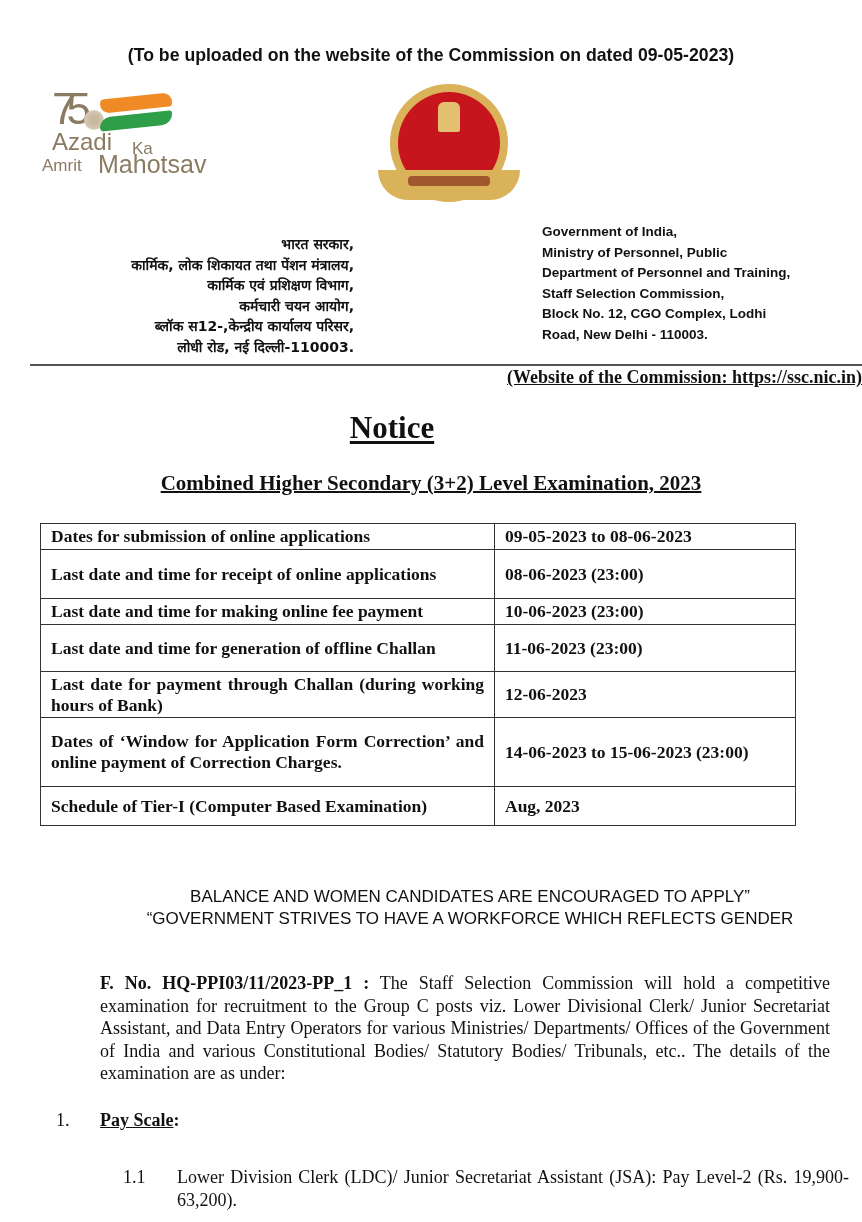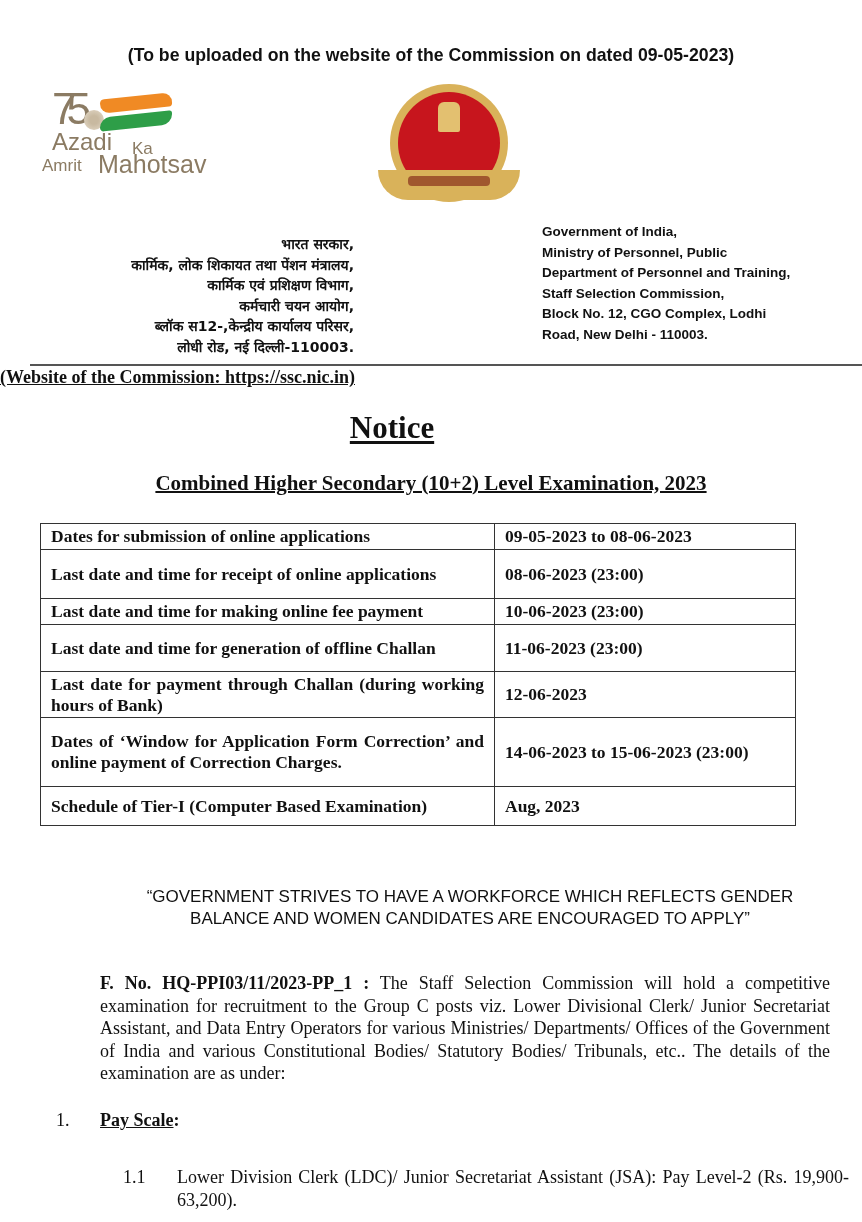--- a/index.html
+++ b/index.html
@@ -25,21 +25,21 @@
   #ssc-emblem .inner { position: absolute; left: 20px; top: 8px; width: 102px; height: 102px; border-radius: 50%; background: #c7151d; }
   #ssc-emblem .lion { position: absolute; left: 60px; top: 18px; width: 22px; height: 30px; background: #e3c070; border-radius: 6px 6px 2px 2px; }
   #ssc-emblem .ribbon { position: absolute; left: 0; top: 86px; width: 142px; height: 30px; background: #d9b25a; border-radius: 0 0 40px 40px; }
   #ssc-emblem .ribbon-text { position: absolute; left: 30px; top: 92px; width: 82px; height: 10px; background: #7a1a10; border-radius: 4px; opacity: 0.6; }
 
   #hindi-address { right: 508px; top: 234px; text-align: right; font-family: "DejaVu Sans", sans-serif; font-weight: bold; font-size: 14px; line-height: 20.5px; }
   #english-address { left: 542px; top: 222px; font-size: 13.5px; font-weight: bold; line-height: 20.5px; }
 
   #header-rule { left: 30px; right: 0; top: 364px; height: 2px; background: #555; }
 
-  #website-line { left: 0; width: 862px; top: 367px; text-align: left; font-size: 18px; font-weight: bold; }
+  #website-line { left: 0; width: 862px; top: 367px; text-align: right; font-size: 18px; font-weight: bold; }
   #website-line span { text-decoration: underline; }
 
   #notice-title { left: 0; width: 784px; top: 410px; text-align: center; font-size: 31px; font-weight: bold; }
   #notice-title span { text-decoration: underline; text-decoration-thickness: 3px; text-underline-offset: 3px; }
 
   #exam-title { left: 0; width: 862px; top: 471px; text-align: center; font-size: 21px; font-weight: bold; }
   #exam-title span { text-decoration: underline; text-decoration-thickness: 2px; }
 
   #dates-table { left: 40px; top: 523px; width: 756px; border-collapse: collapse; font-size: 17.5px; font-weight: bold; }
   #dates-table td { border: 1.5px solid #333; padding: 0 10px; line-height: 21px; vertical-align: middle; }
@@ -105,21 +105,21 @@
 
 <div id="website-line" class="abs serif">
   <span>(Website of the Commission: https://ssc.nic.in)</span>
 </div>
 
 <div id="notice-title" class="abs serif">
   <span>Notice</span>
 </div>
 
 <div id="exam-title" class="abs serif">
-  <span>Combined Higher Secondary (10+2) Level Examination, 2023</span>
+  <span>Combined Higher Secondary (3+2) Level Examination, 2023</span>
 </div>
 
 <table id="dates-table" class="abs serif">
   <tbody>
       <tr style="height:26px">
     <td class="lbl">Dates for submission of online applications</td>
     <td class="val">09-05-2023 to 08-06-2023</td>
   </tr>
   <tr style="height:49px">
     <td class="lbl">Last date and time for receipt of online applications</td>
@@ -142,22 +142,22 @@
     <td class="val">14-06-2023 to 15-06-2023 (23:00)</td>
   </tr>
   <tr style="height:39px">
     <td class="lbl">Schedule of Tier-I (Computer Based Examination)</td>
     <td class="val">Aug, 2023</td>
   </tr>
 </tbody>
   </table>
 
 <div id="gender-note" class="abs sans">
+  <div>BALANCE AND WOMEN CANDIDATES ARE ENCOURAGED TO APPLY”</div>
   <div>“GOVERNMENT STRIVES TO HAVE A WORKFORCE WHICH REFLECTS GENDER</div>
-  <div>BALANCE AND WOMEN CANDIDATES ARE ENCOURAGED TO APPLY”</div>
 </div>
 
 <div id="intro-para" class="abs serif"><b>F. No. HQ-PPI03/11/2023-PP_1 :</b><span> The Staff Selection Commission will hold a competitive examination for recruitment to the Group C posts viz. Lower Divisional Clerk/ Junior Secretariat Assistant, and Data Entry Operators for various Ministries/ Departments/ Offices of the Government of India and various Constitutional Bodies/ Statutory Bodies/ Tribunals, etc.. The details of the examination are as under:</span></div>
 
 <div id="section-1" class="abs serif">
   <span class="num">1.</span><span class="head">Pay Scale</span><b>:</b>
 </div>
 
 <div id="item-1-1" class="abs serif">
   <span class="num">1.1</span>

